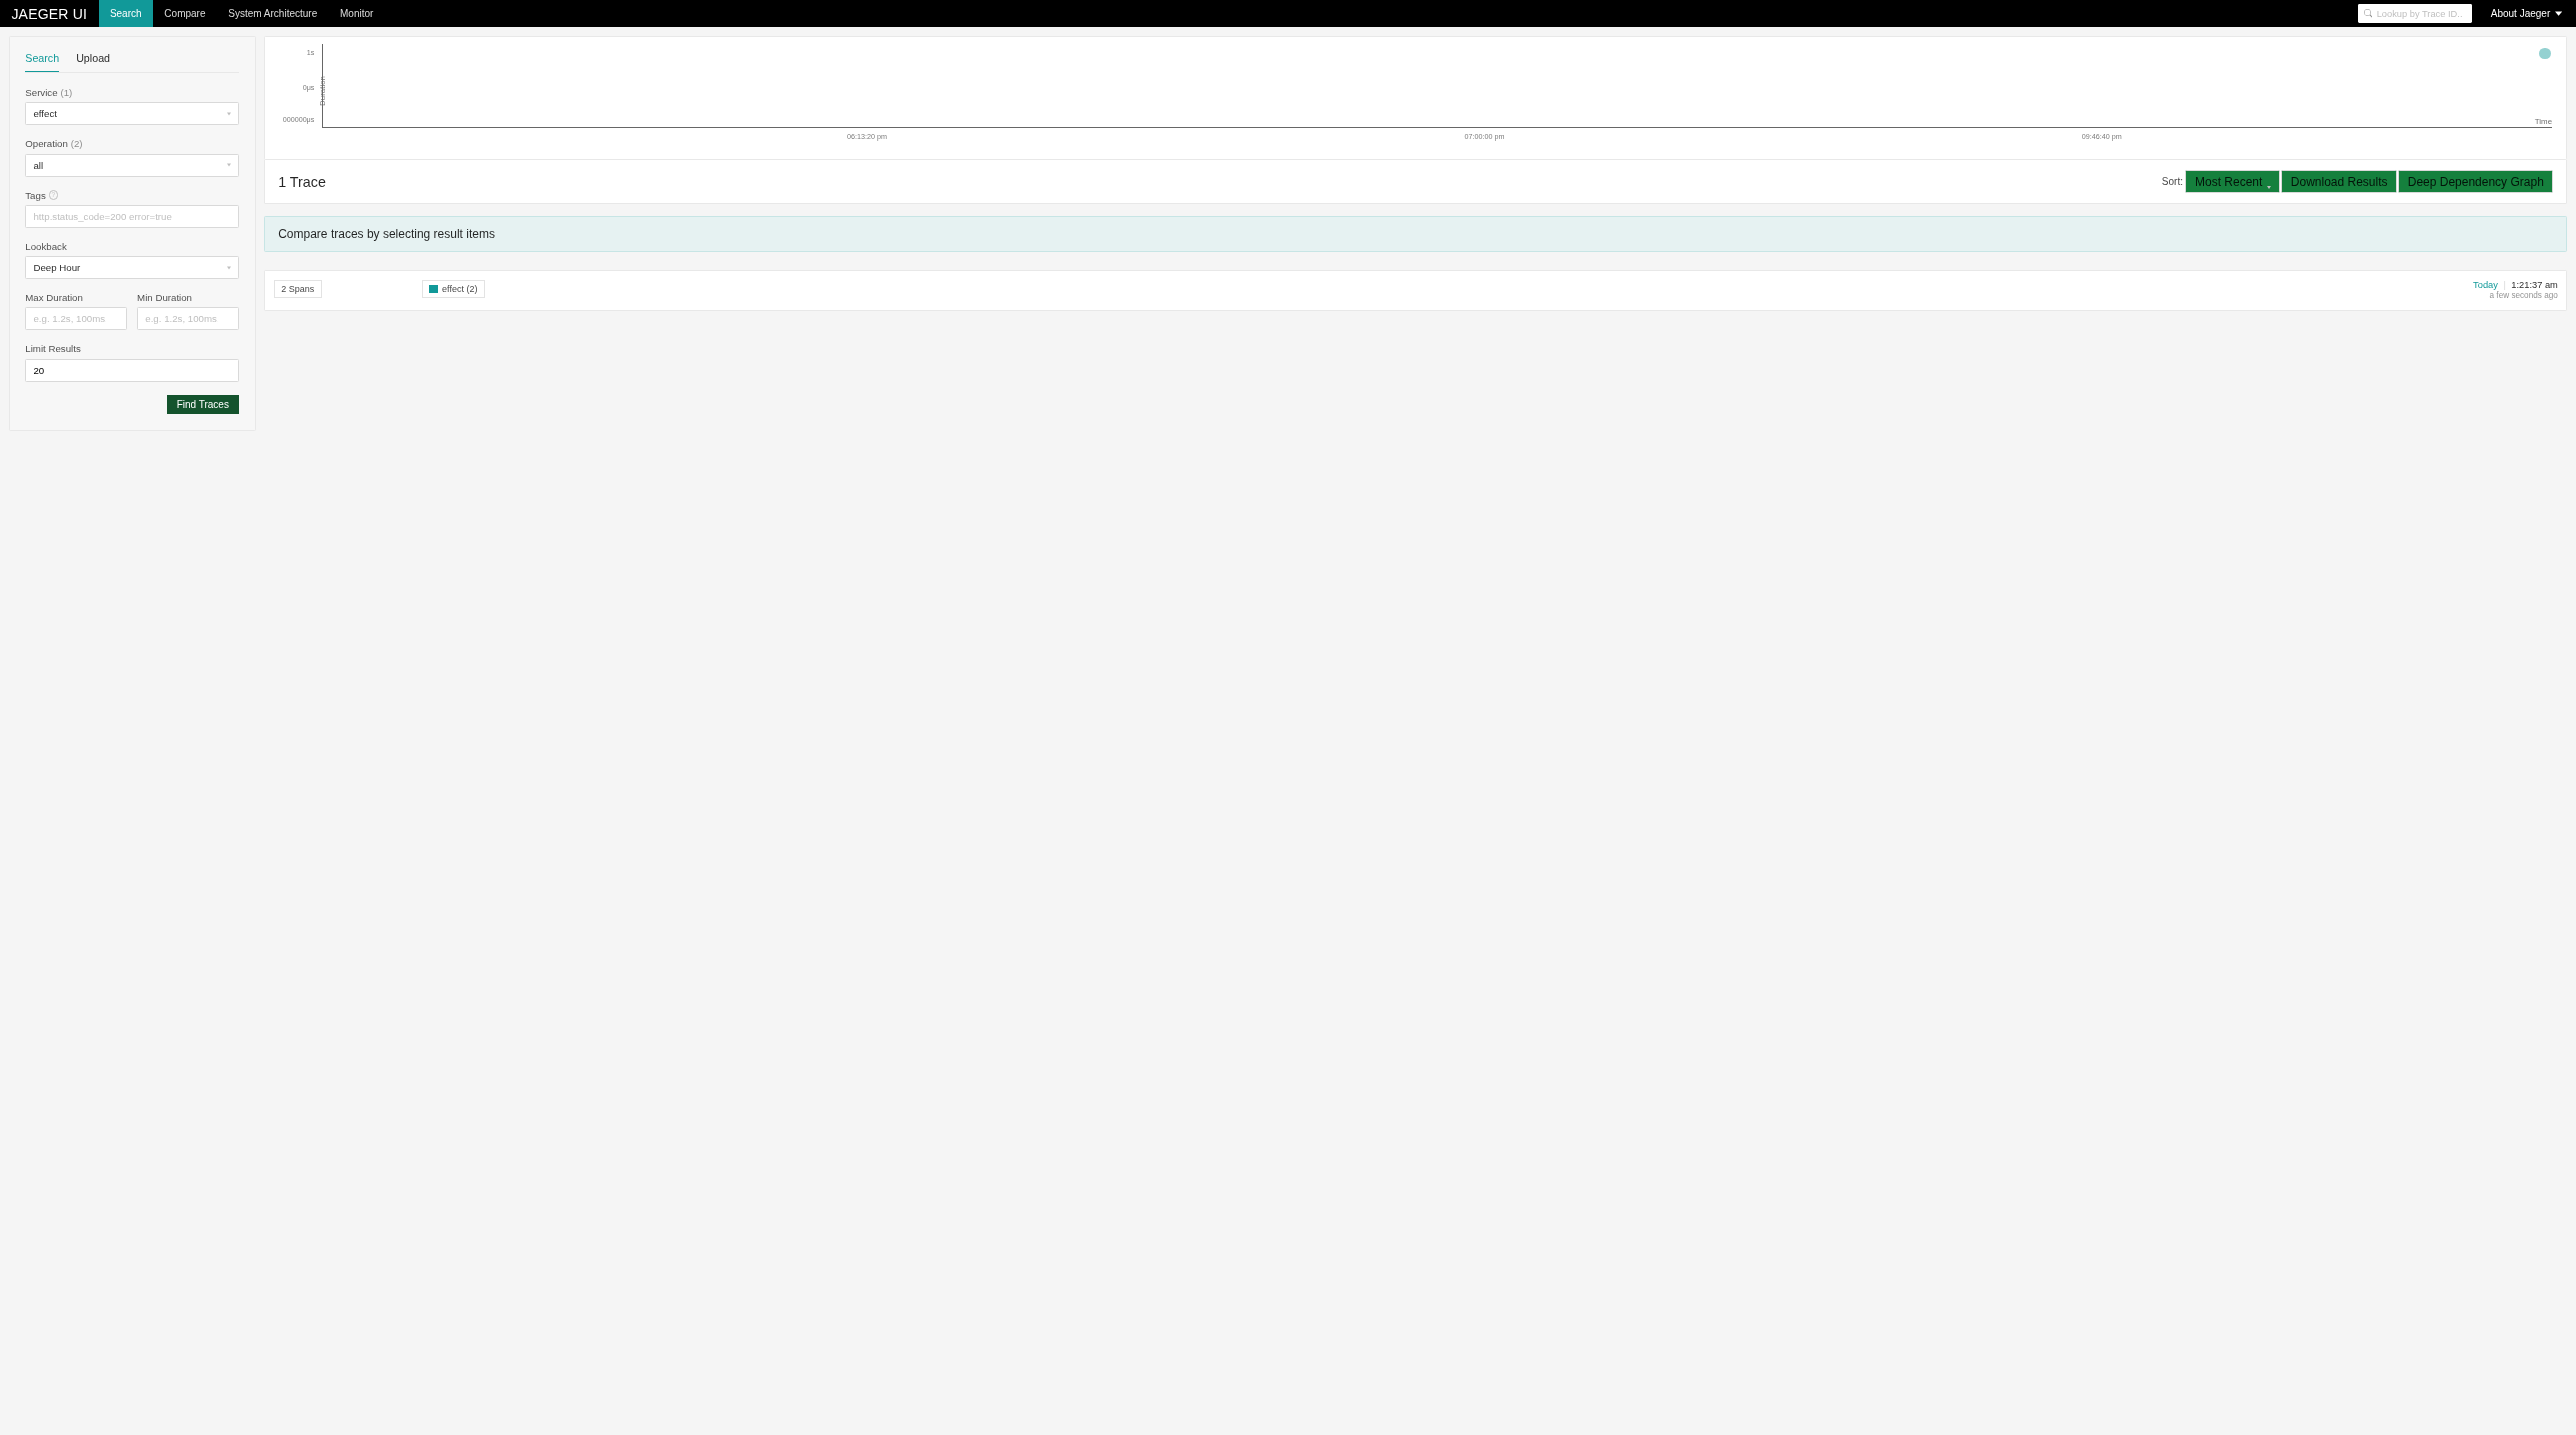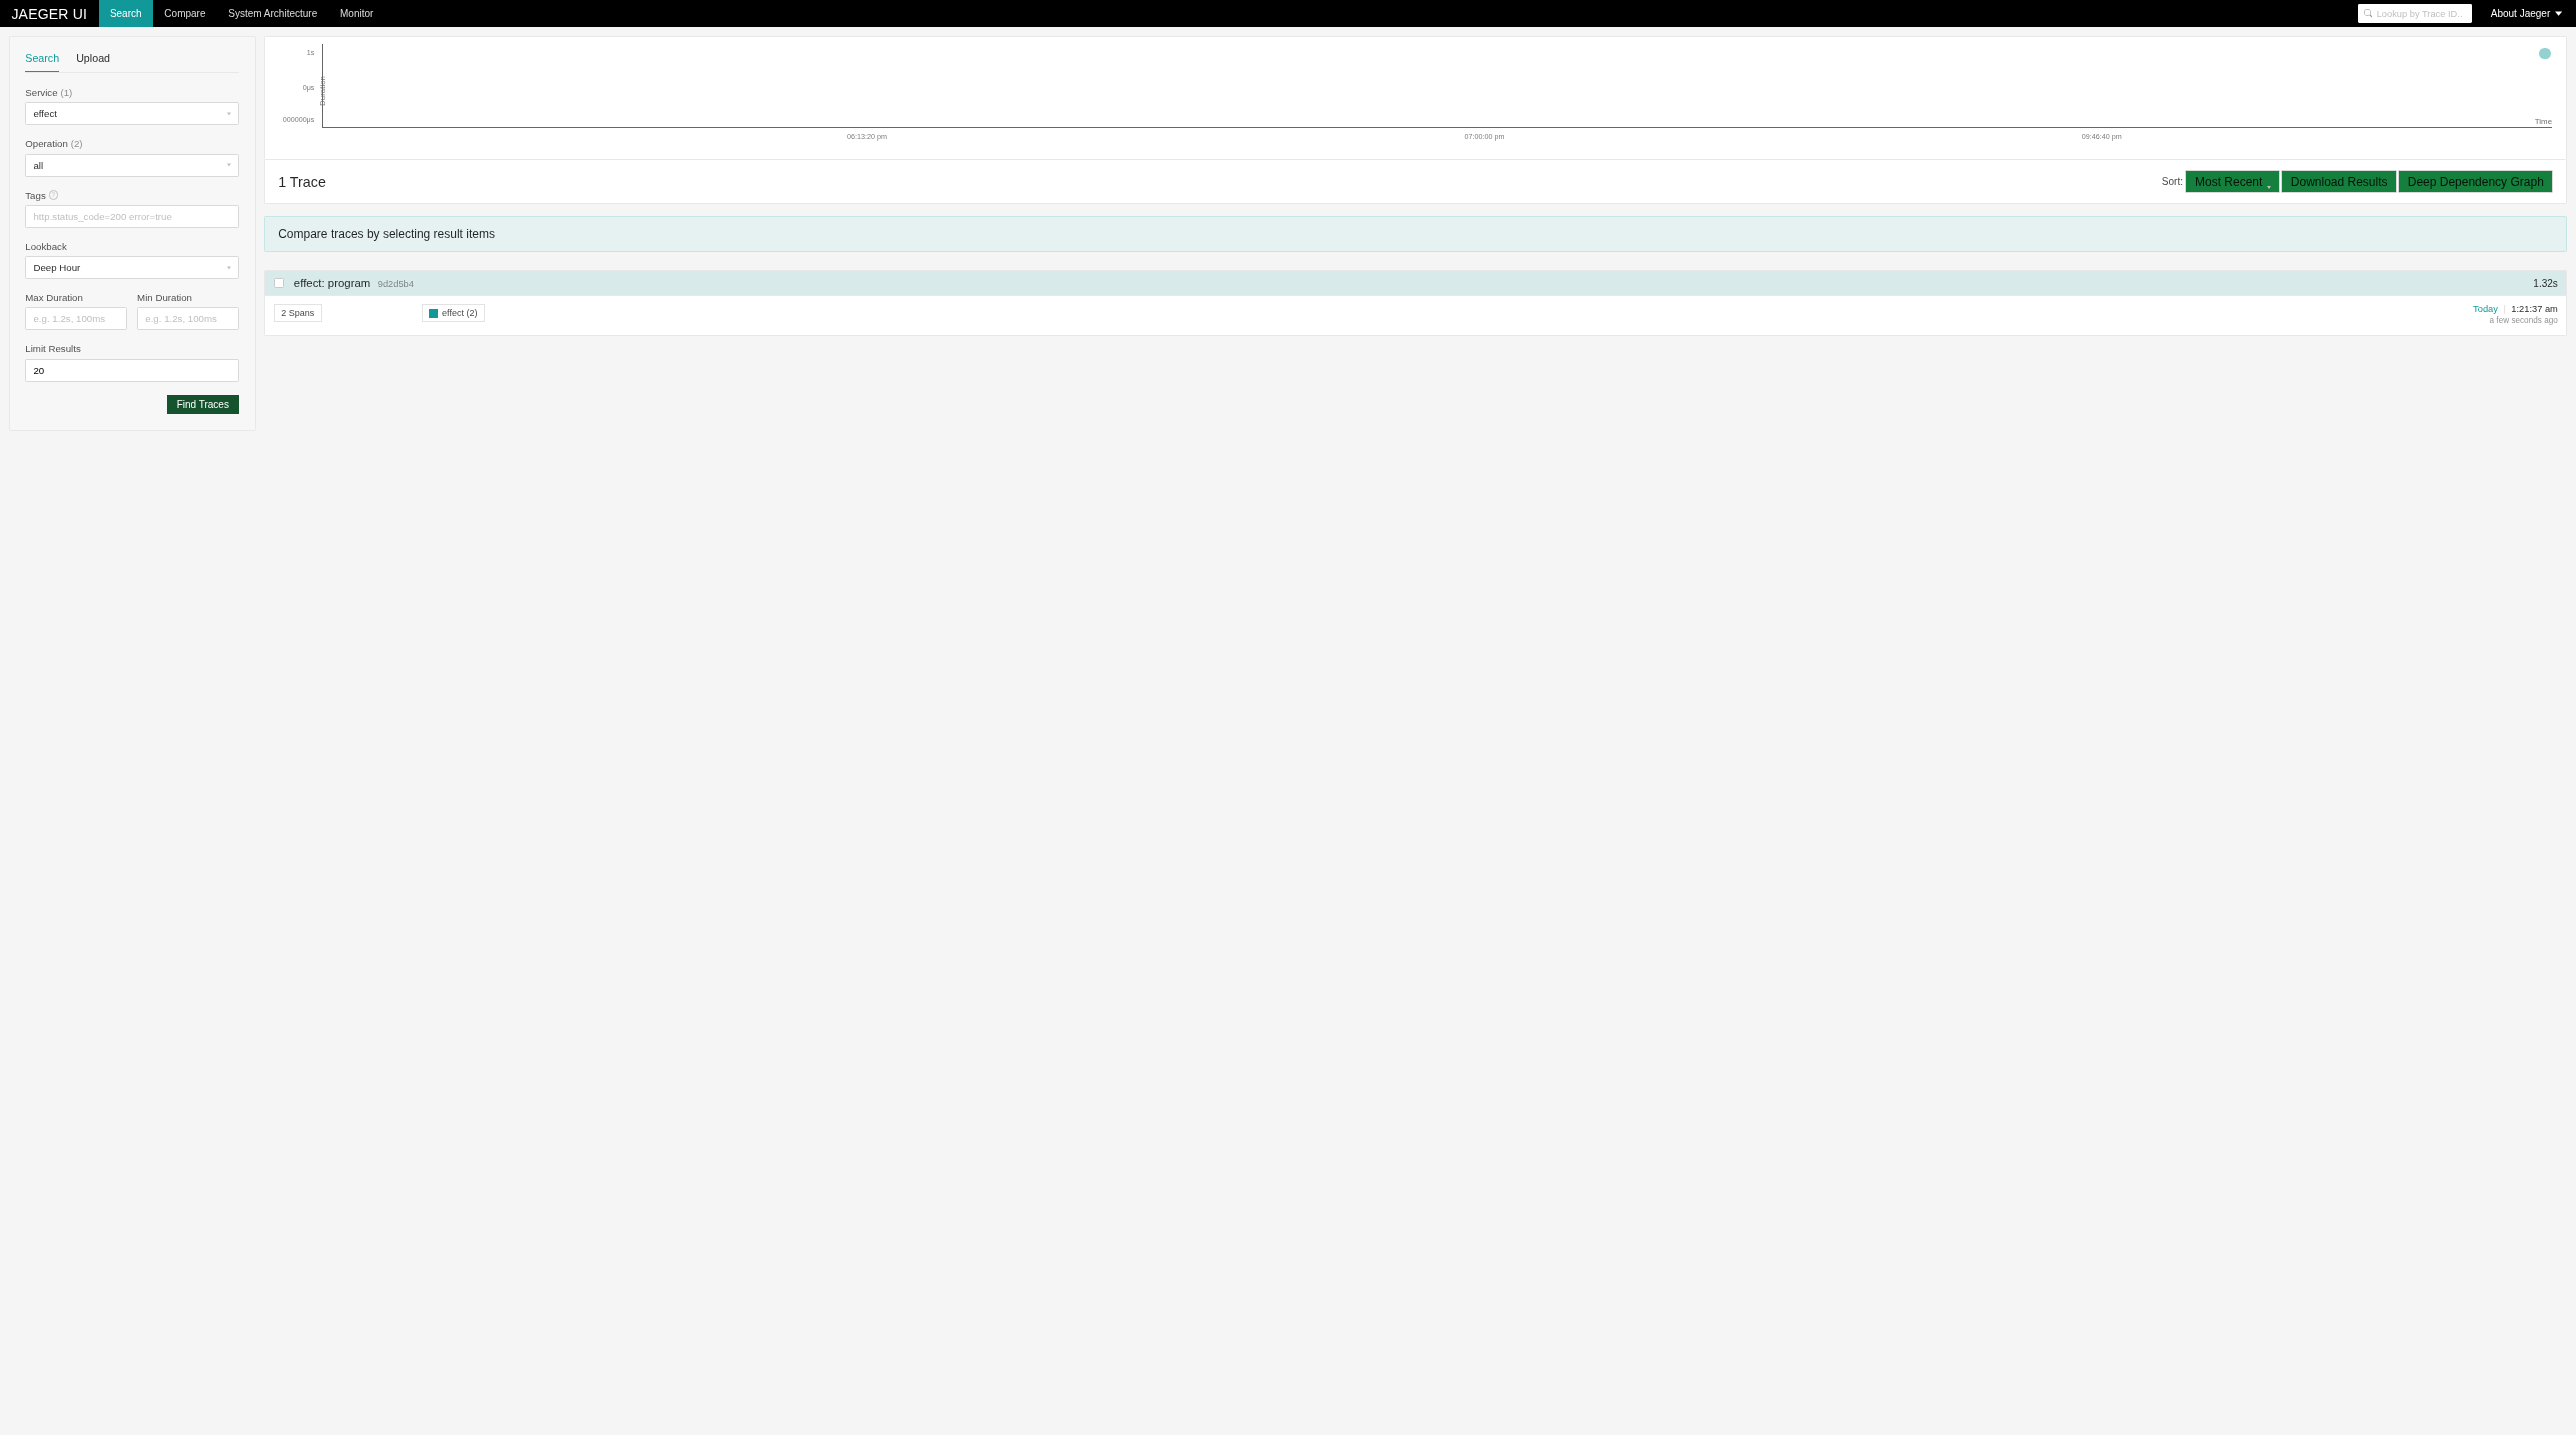--- a/index.html
+++ b/index.html
@@ -373,28 +373,20 @@
           <span>Most Recent</span>
         </button>
         <button class="btn-outline">Download Results</button>
         <button class="btn-outline">Deep Dependency Graph</button>
       </div>
     </div>
 
     <div class="compare-banner">Compare traces by selecting result items</div>
 
     <div class="trace-card">
-      <div class="trace-head">
-        <span class="cb"></span>
-        <span class="trace-title">
-          <span>effect: program</span>
-          <span class="trace-id">9d2d5b4</span>
-        </span>
-        <span class="trace-dur">1.32s</span>
-      </div>
       <div class="trace-body">
         <span class="pill">2 Spans</span>
         <span style="width:93px;"></span>
         <span class="pill">
           <span class="swatch"></span>
           <span>effect (2)</span>
         </span>
         <div class="trace-time">
           <div class="line1">
             <span class="today">Today</span>

